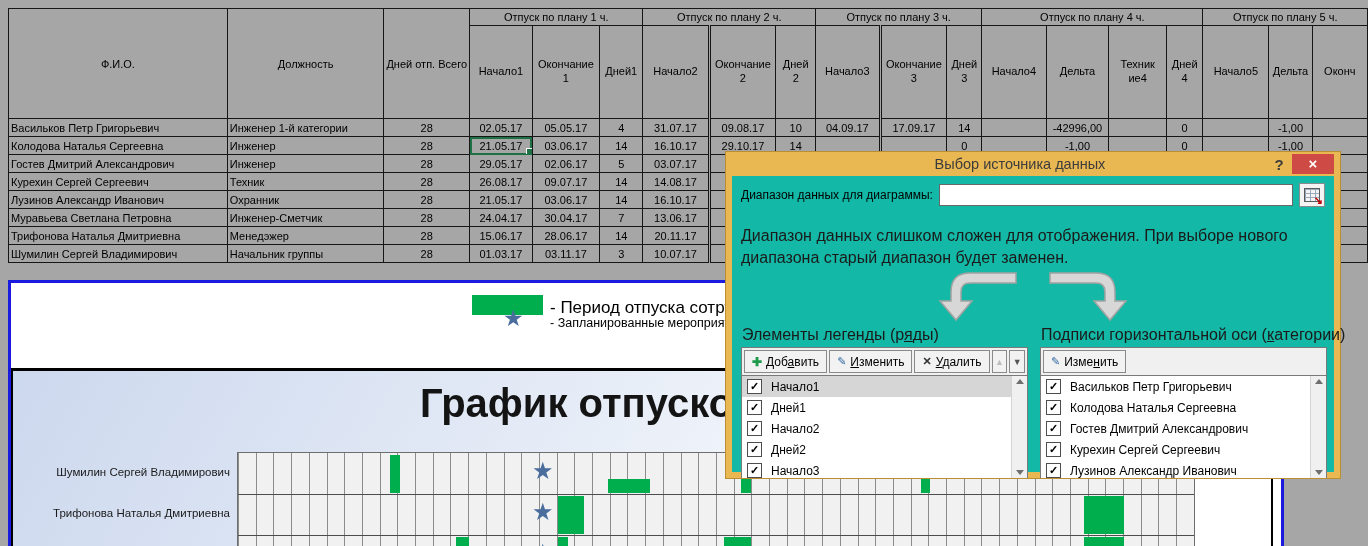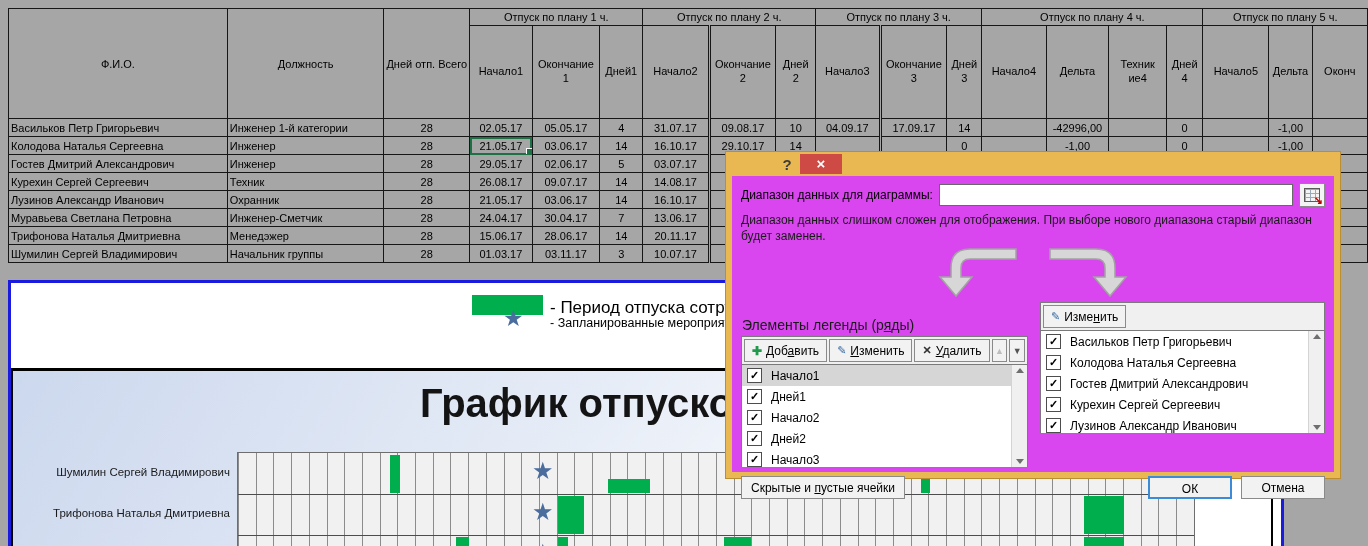--- a/index.html
+++ b/index.html
@@ -42,40 +42,40 @@
   .star{position:absolute;font-size:24px;color:#4a6d9e;line-height:1;}
 
   
   .dialog{position:absolute;left:726px;top:152px;width:614px;height:326px;background:#e9b852;
           box-sizing:border-box;padding:0 6px 6px 6px;box-shadow:0 0 0 1px #ba8f33;z-index:10;font-size:12px;}
   .dlg-titlebar{height:24px;display:flex;align-items:center;}
   .dlg-title{flex:1;text-align:center;font-size:14.5px;color:#3c3c3c;}
   .dlg-help{width:26px;text-align:center;font-size:15px;font-weight:bold;color:#3c3c3c;cursor:pointer;}
   .dlg-close{width:42px;height:20px;background:#cd4a45;color:#fff;text-align:center;line-height:19px;
              font-size:15px;font-weight:bold;cursor:pointer;}
-  .dlg-body{background:#d946ef;height:296px;box-sizing:border-box;padding:7px 9px;position:relative;}
+  .dlg-body{background:#14b8a6;height:296px;box-sizing:border-box;padding:7px 9px;position:relative;}
   .rangerow{display:flex;align-items:center;gap:6px;}
   .rangerow label{white-space:nowrap;}
   .range-input{flex:1;height:20px;border:1px solid #686868;background:#fff;font-size:12px;padding:0 3px;
                font-family:"Liberation Sans",sans-serif;}
   .range-btn{width:24px;height:22px;background:#f4f4f4;border:1px solid #8a8a8a;position:relative;cursor:pointer;}
   .mini-grid{position:absolute;left:4px;top:4px;width:14px;height:12px;border:1px solid #5a5a5a;
      background-image:linear-gradient(#9ab 1px,transparent 1px),linear-gradient(90deg,#9ab 1px,transparent 1px);
      background-size:5px 4px;}
   .red-arrow{position:absolute;right:1px;bottom:0;color:#c00000;font-size:11px;font-weight:bold;line-height:1;}
-  .inforow{margin-top:5px;font-size:12px;line-height:1.35;color:#1a1a1a;}
+  .inforow{margin-top:18px;font-size:16px;line-height:1.35;color:#1a1a1a;}
   .midrow{margin-top:2px;height:54px;display:flex;justify-content:center;align-items:flex-start;gap:26px;}
   .switch-btn{margin-top:3px;height:25px;padding:0 8px 0 6px;background:#f0f0f0;border:1px solid #bdbdbd;
       color:#a8a8a8;display:flex;align-items:center;gap:5px;font-size:12px;}
   .gicon{width:14px;height:12px;border:1px solid #b5b5b5;
      background-image:linear-gradient(#c9c9c9 1px,transparent 1px),linear-gradient(90deg,#c9c9c9 1px,transparent 1px);
      background-size:5px 4px;}
   .cols{display:flex;gap:12px;margin-top:2px;}
   .col{width:287px;box-sizing:border-box;}
-  .panel-h{font-size:14px;margin:15px 0 3px 1px;color:#1a1a1a;white-space:nowrap;}
+  .panel-h{font-size:16px;margin:0 0 3px 1px;color:#1a1a1a;white-space:nowrap;}
   .panel{border:1px solid #7a7a7a;background:#f0f0f0;height:131px;box-sizing:border-box;}
   .toolbar{display:flex;gap:2px;padding:2px;}
   .tbtn{height:23px;background:#f2f2f2;border:1px solid #8a8a8a;display:flex;align-items:center;gap:4px;
         padding:0 7px;font-size:12px;cursor:pointer;white-space:nowrap;}
   .tbtn.arrow{width:22px;padding:0;justify-content:center;color:#555;font-size:9px;}
   .tbtn.arrow.dis{color:#bdbdbd;}
   .plus{color:#1f9a4d;font-weight:bold;font-size:12px;line-height:1;}
   .pencil{color:#3a6ea5;font-size:11px;line-height:1;}
   .delx{color:#333;font-weight:bold;font-size:11px;line-height:1;}
   .list{position:relative;background:#fff;border-top:1px solid #7a7a7a;height:102px;overflow:hidden;}
@@ -354,20 +354,21 @@
           <div class="star" style="left: 294px; top: 88px;">★</div>
         </div>
     <div class="rowlab" style="top: 81px;">Шумилин Сергей Владимирович</div>
         <div class="rowlab" style="top: 122px;">Трифонова Наталья Дмитриевна</div>
       </div>
   </div>
 
   <div class="dialog">
     <div class="dlg-titlebar">
       <div style="width:42px"></div>
+      <div class="dlg-title">Выбор источника данных</div>
       <div class="dlg-help">?</div>
       <div class="dlg-close">×</div>
     </div>
     <div class="dlg-body">
       <div class="rangerow">
         <label><u>Д</u>иапазон данных для диаграммы:</label>
         <input class="range-input" type="text" value="" style="">
         <div class="range-btn">
           <span class="mini-grid"></span>
           <span class="red-arrow">↘</span>
@@ -424,20 +425,21 @@
                   <span>Начало3</span>
                 </div>
                 <div class="vscroll">
                 <span class="tri-up"></span>
                 <span class="tri-dn"></span>
               </div>
             </div>
           </div>
         </div>
         <div class="col">
+          <div class="panel-h">Подписи горизонтальной оси (<u>к</u>атегории)</div>
           <div class="panel">
             <div class="toolbar">
               <button class="tbtn">
                 <span class="pencil">✎</span>
                 <span>Изме<u>н</u>ить</span>
               </button>
             </div>
             <div class="list">
               <div class="lrow">
                   <span class="cbx">✓</span>
@@ -460,21 +462,15 @@
                   <span>Лузинов Александр Иванович</span>
                 </div>
                 <div class="vscroll">
                 <span class="tri-up"></span>
                 <span class="tri-dn"></span>
               </div>
             </div>
           </div>
         </div>
       </div>
-      <div class="botrow">
-        <button class="hid-btn">Скрытые и <u>п</u>устые ячейки</button>
-        <div class="spacer"></div>
-        <button class="okbtn">ОК</button>
-        <button class="cancelbtn">Отмена</button>
-      </div>
     </div>
   </div>
 </div>
 
 </body></html>

